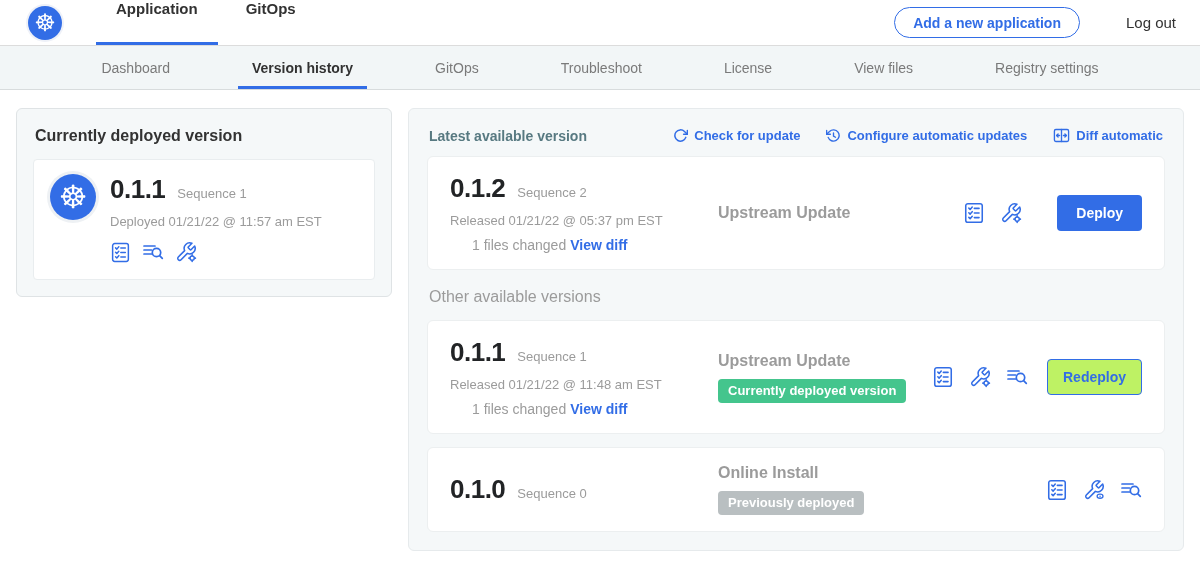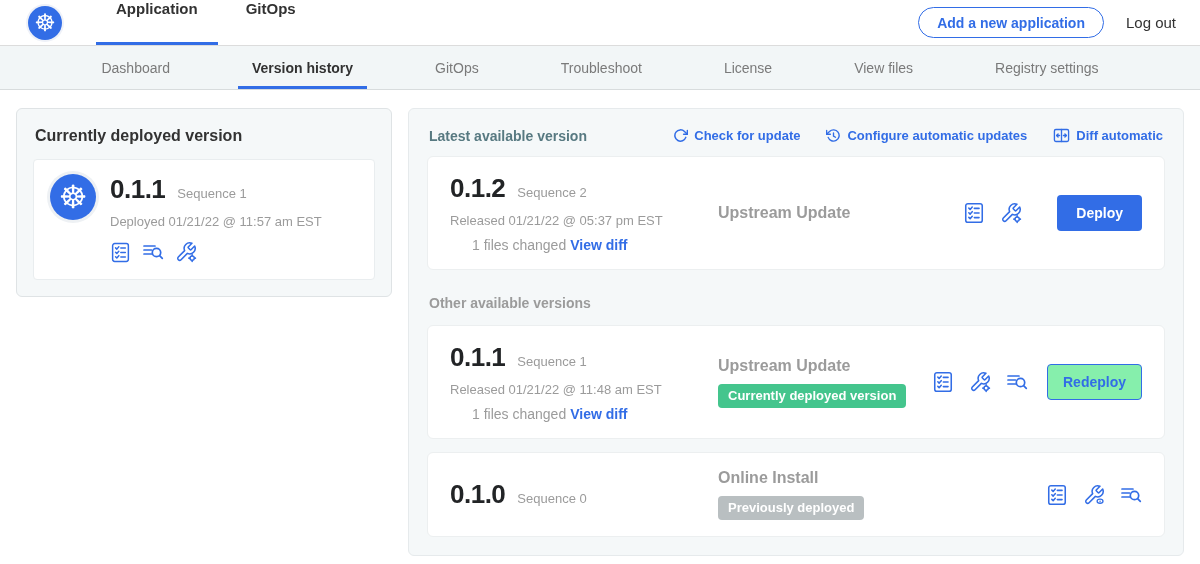--- a/index.html
+++ b/index.html
@@ -7,21 +7,21 @@
 
   
   .topbar { height:46px; display:flex; align-items:stretch; padding:0 24px 0 28px; border-bottom:1px solid #dcdcdc; background:#fff; }
   .logo-wrap { display:flex; align-items:center; margin-right:34px; }
   .k8s-logo { width:34px; height:34px; border-radius:50%; background:#326de6; color:#fff; display:flex; align-items:center; justify-content:center; font-size:24px; line-height:1; box-shadow:0 0 0 2px #eef1f8; }
   .top-tabs { display:flex; align-items:stretch; gap:8px; }
   .top-tab { display:flex; align-items:flex-start; padding:0 20px; font-size:15px; font-weight:700; color:#323232; cursor:pointer; }
   .top-tab.active { box-shadow:inset 0 -3px 0 #326de6; }
   .topbar-right { margin-left:auto; display:flex; align-items:center; gap:22px; }
   .pill-btn { border:1px solid #326de6; color:#326de6; background:#fff; border-radius:17px; height:31px; padding:0 18px; font-size:14px; font-weight:700; font-family:inherit; cursor:pointer; }
-  .logout { font-size:15px; color:#323232; cursor:pointer; }
+  .logout { font-size:15px; color:#323232; cursor:pointer;margin-left:24px; }
 
   
   .subnav { height:44px; background:#f2f6f7; border-bottom:1px solid #d8dcdd; display:flex; justify-content:center; align-items:stretch; gap:54px; }
   .sub-tab { display:flex; align-items:center; padding:0 14px; font-size:14px; color:#7a7a7a; cursor:pointer; }
   .sub-tab.active { color:#323232; font-weight:700; box-shadow:inset 0 -3px 0 #326de6; }
 
   
   .main { display:flex; align-items:flex-start; gap:16px; padding:18px 16px; }
 
   
@@ -47,22 +47,22 @@
   .vc-left { width:268px; flex:none; }
   .vc-mid { flex:1; padding-right:20px; }
   .source-label { font-size:16px; font-weight:700; color:#9b9b9b; }
   .badge { display:inline-block; margin-top:9px; padding:4px 10px 5px; border-radius:4px; font-size:13px; font-weight:700; color:#fff; }
   .badge.green { background:#44c58d; }
   .badge.gray { background:#b9bfc1; }
   .vc-right { display:flex; align-items:center; gap:15px; }
   .files-row { font-size:14px; color:#9b9b9b; margin-top:9px;margin-left:22px; }
   .view-diff { color:#326de6; font-weight:700; margin-left:4px; cursor:pointer; }
   .deploy-btn { background:#326de6; color:#fff; border:none; border-radius:4px; font-family:inherit; font-size:14px; font-weight:700; padding:10px 19px; margin-left:20px; cursor:pointer; }
-  .redeploy-btn { background:#86efac; color:#326de6; border:1px solid #326de6; border-radius:4px; font-family:inherit; font-size:14px; font-weight:700; padding:9px 15px; margin-left:4px; cursor:pointer; }
-  .other-title { font-size:14px; font-weight:700; color:#9b9b9b; margin:25px 2px 14px; }
+  .redeploy-btn { background:#bef264; color:#326de6; border:1px solid #326de6; border-radius:4px; font-family:inherit; font-size:14px; font-weight:700; padding:9px 15px; margin-left:4px; cursor:pointer; }
+  .other-title { font-size:16px; font-weight:400; color:#9b9b9b; margin:18px 2px 14px; }
   .card-spacer { height:13px; }
   svg { display:block; }
 </style>
 </head>
 <body>
 
 <header class="topbar">
   <div class="logo-wrap">
     <div class="k8s-logo">☸</div>
   </div>

